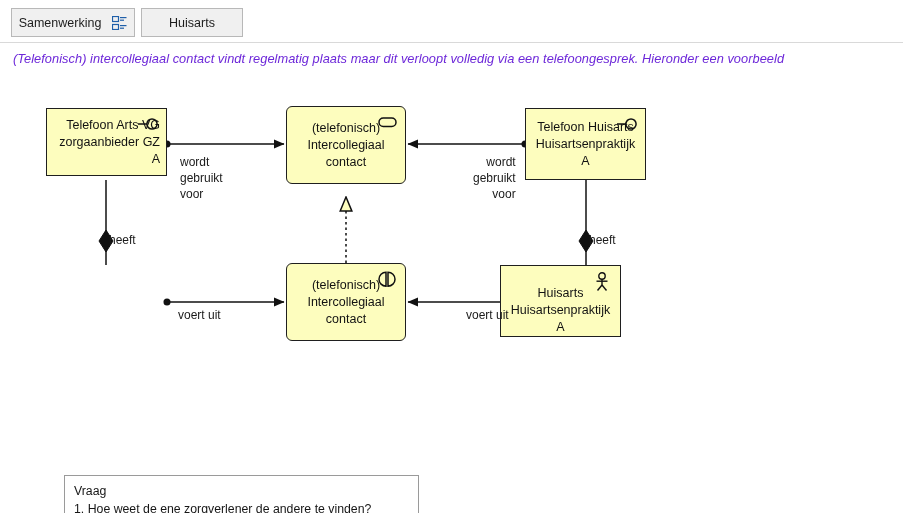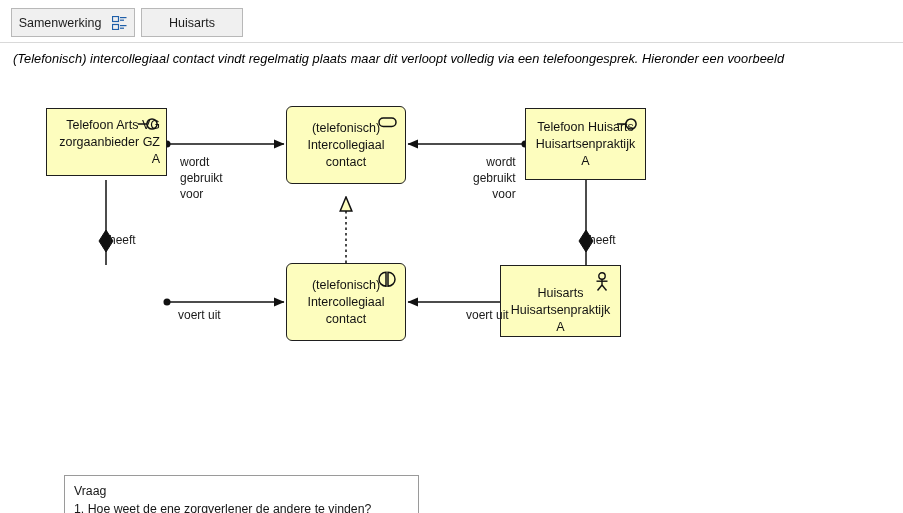--- a/index.html
+++ b/index.html
@@ -45,21 +45,21 @@
 
   .hierarchy-icon { display: block; }
 
   
   #intro {
     position: absolute;
     left: 13px;
     top: 51px;
     font-size: 12.8px;
     font-style: italic;
-    color: #000000;
+    color: #6d28d9;
     white-space: nowrap;
     letter-spacing: 0.05px;
   }
 
   
   #canvas {
     position: absolute;
     left: 0; top: 80px;
     width: 903px;
     height: 433px;

